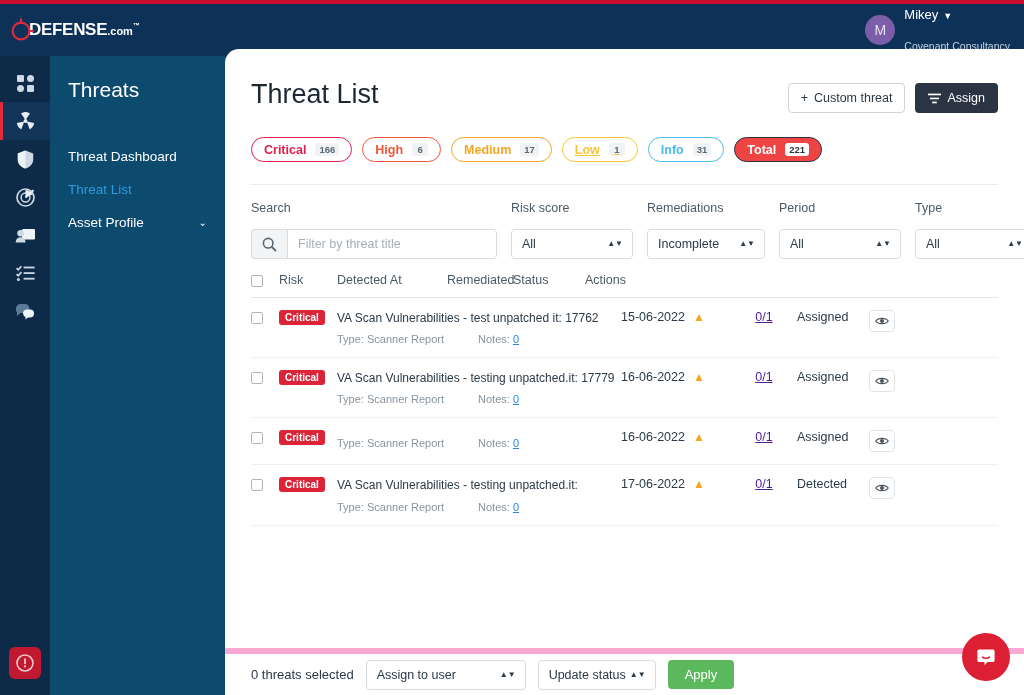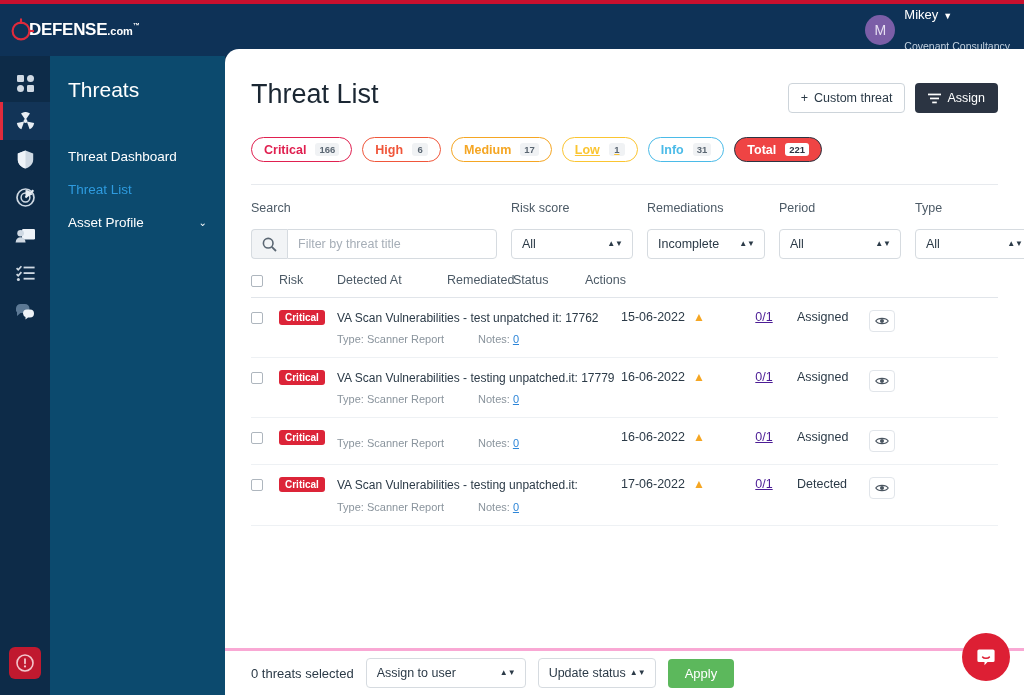--- a/index.html
+++ b/index.html
@@ -161,21 +161,21 @@
   .warn { color:#f5a623; font-size:12px; }
   .rem-link { color:#4c1d95; }
   .eye-btn {
     width:26px; height:22px; border:1px solid #e1e5ea; border-radius:4px;
     display:flex; align-items:center; justify-content:center; background:#fff; color:#4a5560;
   }
 
   
   .bottombar {
     position:absolute; left:225px; bottom:0; width:799px; height:47px;
-    background:#fff; border-top:3px solid #f9a8d4;
+    background:#fff; border-top:6px solid #f9a8d4;
     display:flex; align-items:center; gap:12px; padding:0 26px;
   }
   .sel-count { font-size:13px; color:#2b3a47; }
   .btn-apply {
     background:#5cb85c; color:#fff; border:none; border-radius:4px;
     font-size:13px; padding:7px 17px;
   }
   .fab {
     position:absolute; right:14px; bottom:14px; width:48px; height:48px; border-radius:50%;
     background:#dd1f34; display:flex; align-items:center; justify-content:center;

